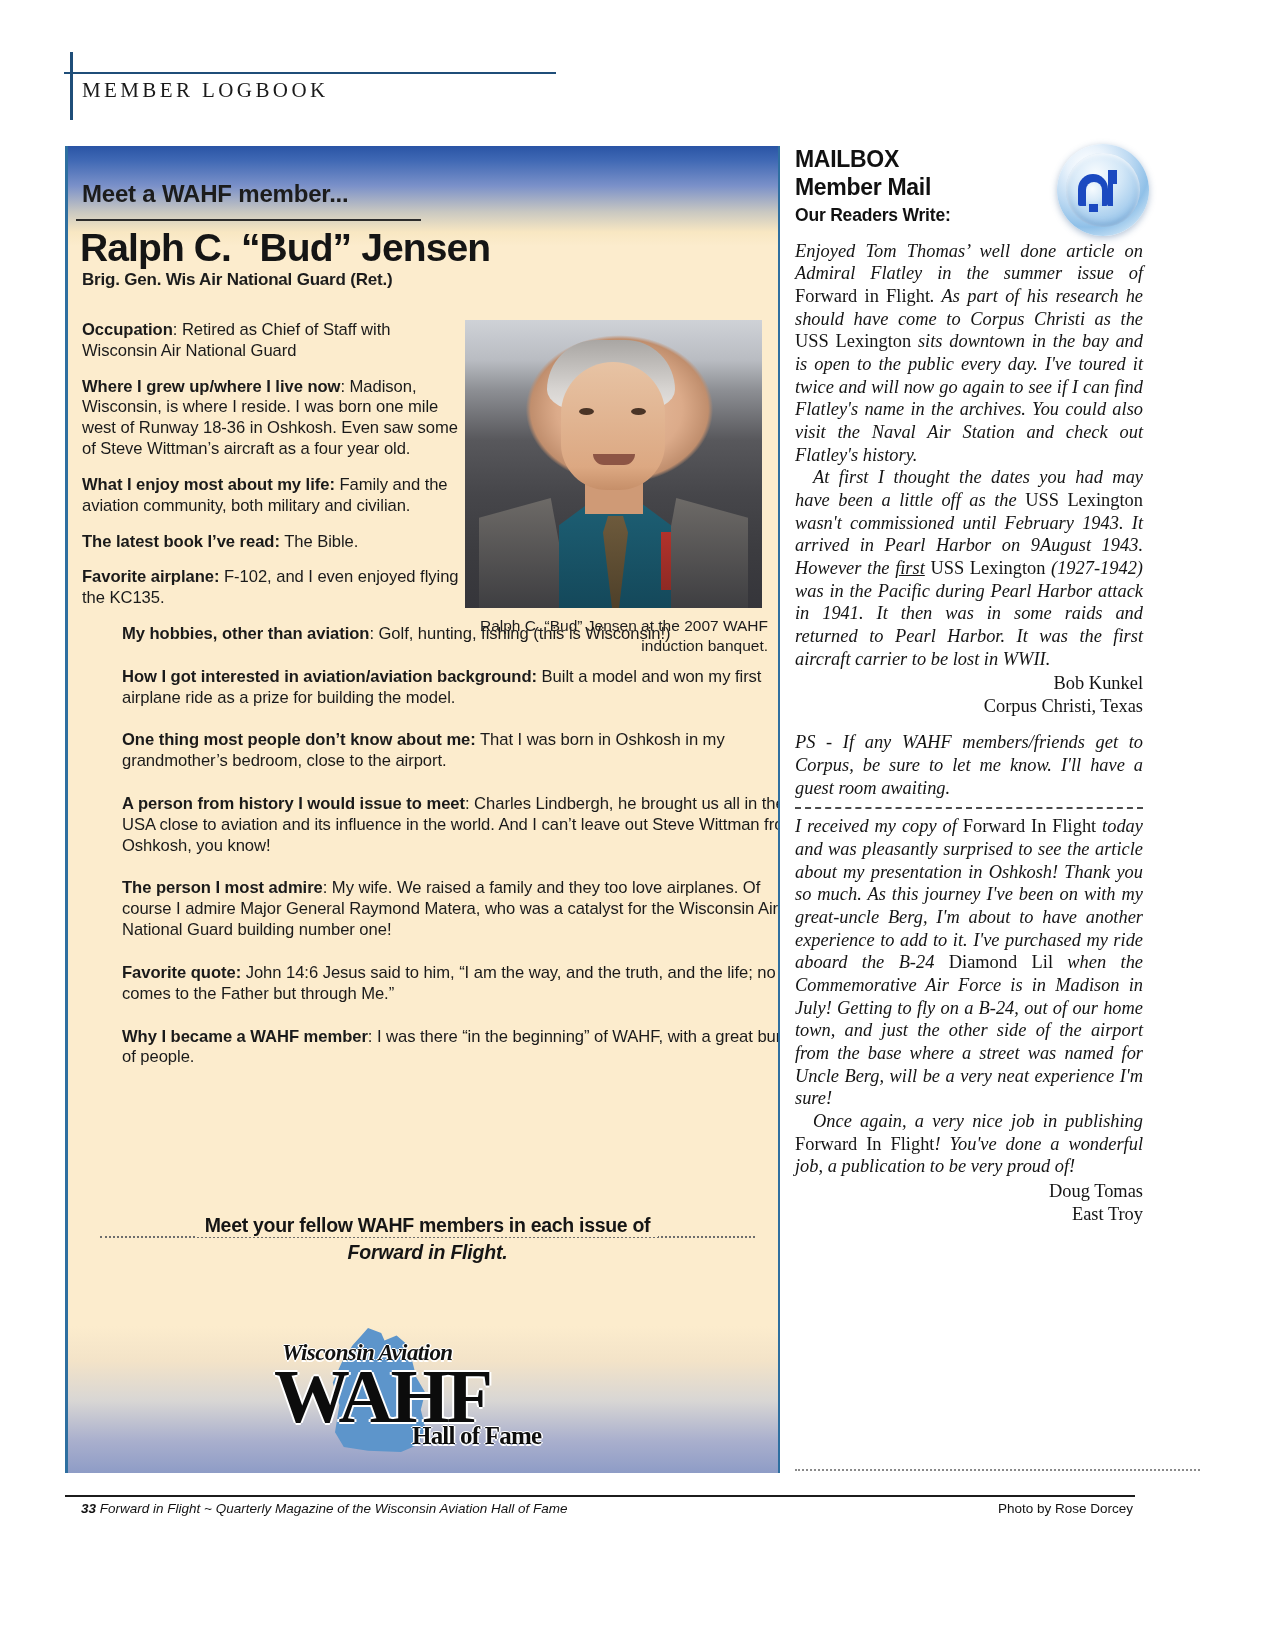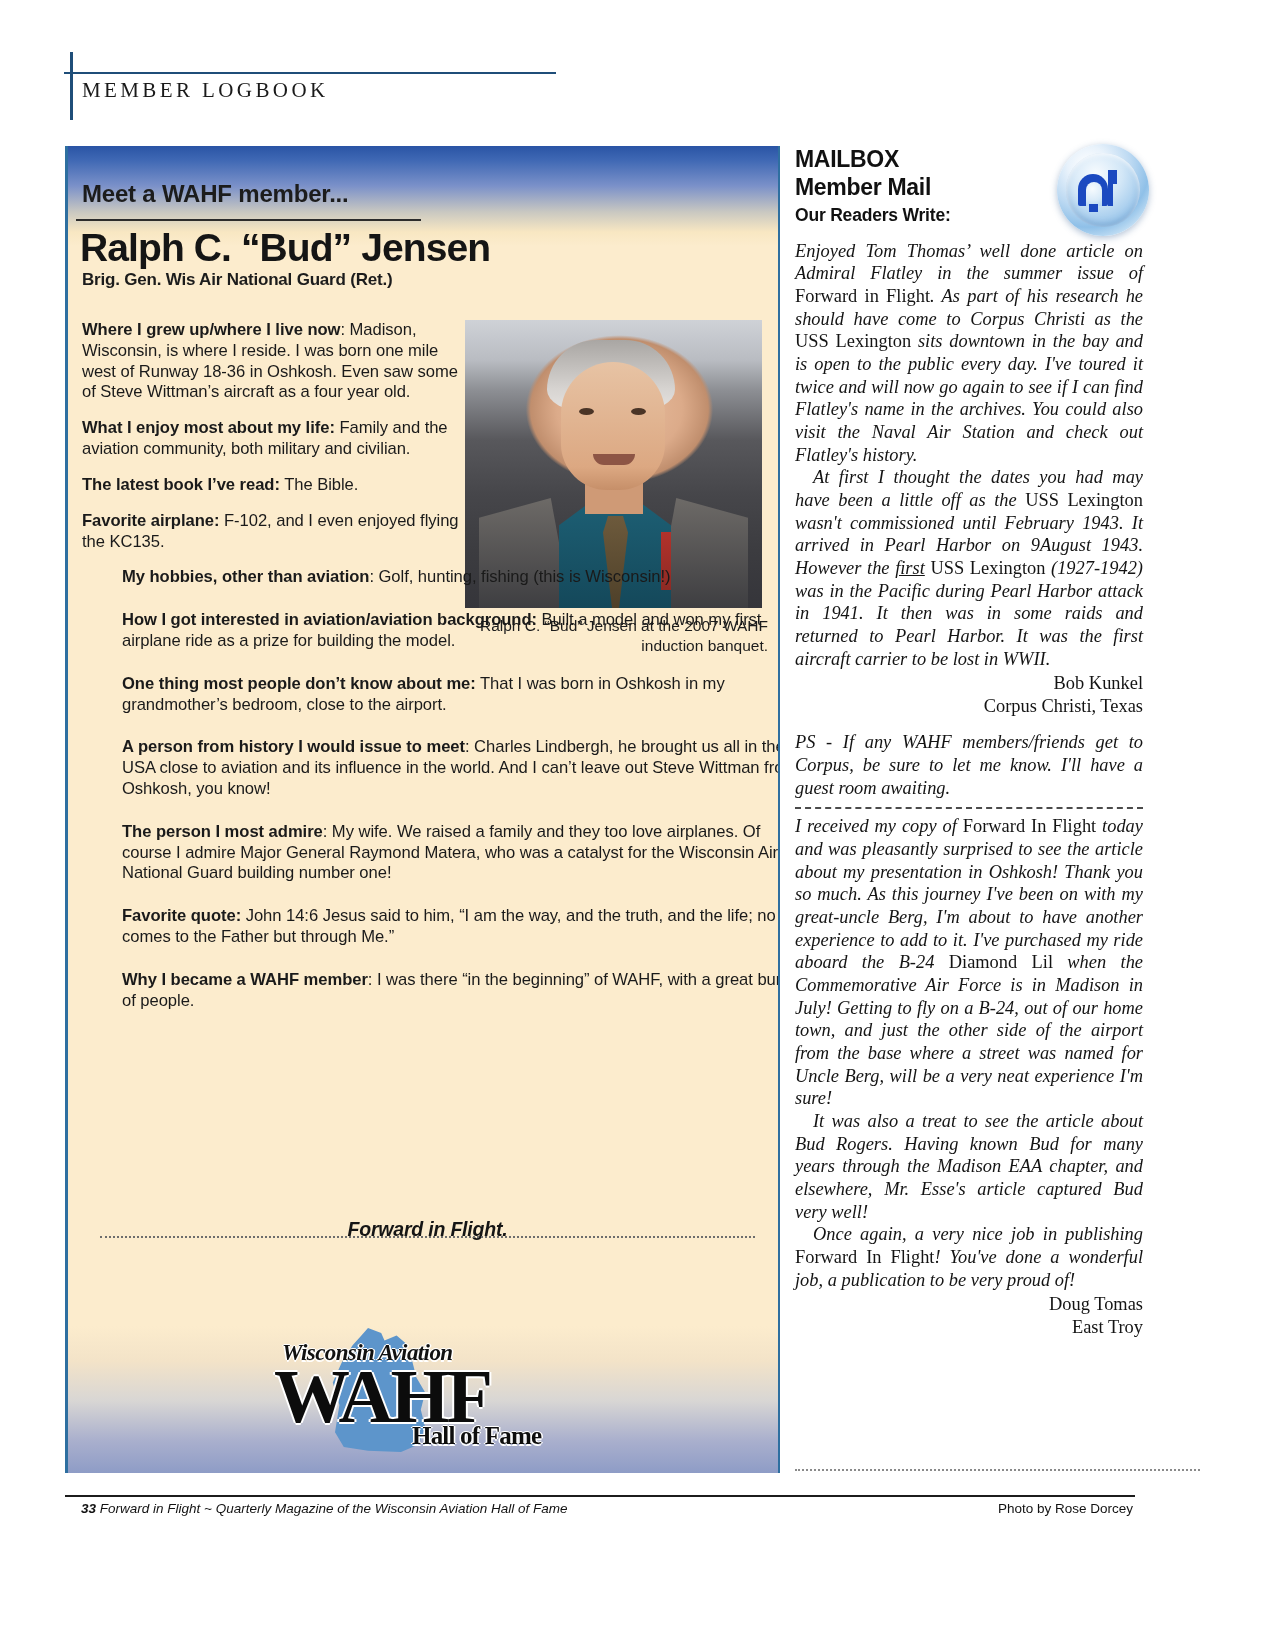--- a/index.html
+++ b/index.html
@@ -458,35 +458,37 @@
     <div class="neck"></div>
     <div class="hair"></div>
     <div class="face"></div>
     <div class="eye-l"></div>
     <div class="eye-r"></div>
     <div class="mouth"></div>
   </div>
   <div id="photo-caption">Ralph C. “Bud” Jensen at the 2007 WAHF induction banquet.</div>
 
   <div id="article-body">
+      <p class="qa narrow"><b>Occupation</b><span>: Retired as Chief of Staff with Wisconsin Air National Guard</span></p>
       <p class="qa narrow"><b>Where I grew up/where I live now</b><span>: Madison, Wisconsin, is where I reside. I was born one mile west of Runway 18-36 in Oshkosh. Even saw some of Steve Wittman’s aircraft as a four year old.</span></p>
       <p class="qa narrow"><b>What I enjoy most about my life:</b><span> Family and the aviation community, both military and civilian.</span></p>
       <p class="qa narrow"><b>The latest book I’ve read:</b><span> The Bible.</span></p>
       <p class="qa narrow"><b>Favorite airplane:</b><span> F-102, and I even enjoyed flying the KC135.</span></p>
       <p class="qa wide gap"><b>My hobbies, other than aviation</b><span>: Golf, hunting, fishing (this is Wisconsin!)</span></p>
       <p class="qa wide gap"><b>How I got interested in aviation/aviation background:</b><span> Built a model and won my first airplane ride as a prize for building the model.</span></p>
       <p class="qa wide gap"><b>One thing most people don’t know about me:</b><span> That I was born in Oshkosh in my grandmother’s bedroom, close to the airport.</span></p>
       <p class="qa wide gap"><b>A person from history I would issue to meet</b><span>: Charles Lindbergh, he brought us all in the USA close to aviation and its influence in the world. And I can’t leave out Steve Wittman from Oshkosh, you know!</span></p>
       <p class="qa wide gap"><b>The person I most admire</b><span>: My wife. We raised a family and they too love airplanes. Of course I admire Major General Raymond Matera, who was a catalyst for the Wisconsin Air National Guard building number one!</span></p>
       <p class="qa wide gap"><b>Favorite quote:</b><span> John 14:6 Jesus said to him, “I am the way, and the truth, and the life; no one comes to the Father but through Me.”</span></p>
       <p class="qa wide gap"><b>Why I became a WAHF member</b><span>: I was there “in the beginning” of WAHF, with a great bunch of people.</span></p>
     </div>
 
   <div id="promo">
     <div id="promo-dots"></div>
+    <span id="promo-line1">Meet your fellow WAHF members in each issue of</span>
     <span id="promo-line2">Forward in Flight.</span>
   </div>
 
   <div id="wahf-logo">
     <div id="wahf-state"></div>
     <div id="wahf-top-text">Wisconsin Aviation</div>
     <div id="wahf-main-text">WAHF</div>
     <div id="wahf-bottom-text">Hall of Fame</div>
   </div>
 </div>
@@ -511,21 +513,20 @@
         <p class="indent"><span>At first I thought the dates you had may have been a little off as the </span><span class="up">USS Lexington</span><span> wasn't commissioned until February 1943. It arrived in Pearl Harbor on 9August 1943. However the </span><span class="ul">first</span><span> </span><span class="up">USS Lexington</span><span> (1927-1942) was in the Pacific during Pearl Harbor attack in 1941. It then was in some raids and returned to Pearl Harbor. It was the first aircraft carrier to be lost in WWII.</span></p>
         <div class="sig">
           <div>Bob Kunkel</div>
           <div>Corpus Christi, Texas</div>
         </div>
         <p class="ps"><span>PS - If any WAHF members/friends get to Corpus, be sure to let me know. I'll have a guest room awaiting.</span></p>
       </div>
       <div class="divider"></div>
       <div>
         <p><span>I received my copy of </span><span class="up">Forward In Flight</span><span> today and was pleasantly surprised to see the article about my presentation in Oshkosh! Thank you so much. As this journey I've been on with my great-uncle Berg, I'm about to have another experience to add to it. I've purchased my ride aboard the B-24 </span><span class="up">Diamond Lil</span><span> when the Commemorative Air Force is in Madison in July! Getting to fly on a B-24, out of our home town, and just the other side of the airport from the base where a street was named for Uncle Berg, will be a very neat experience I'm sure!</span></p>
-        <p class="indent"><span>It was also a treat to see the article about Bud Rogers. Having known Bud for many years through the Madison EAA chapter, and elsewhere, Mr. Esse's article captured Bud very well!</span></p>
         <p class="indent"><span>Once again, a very nice job in publishing </span><span class="up">Forward In Flight</span><span>! You've done a wonderful job, a publication to be very proud of!</span></p>
         <div class="sig">
           <div>Doug Tomas</div>
           <div>East Troy</div>
         </div>
       </div>
     </div>
 </div>
 
 <div id="footer">

